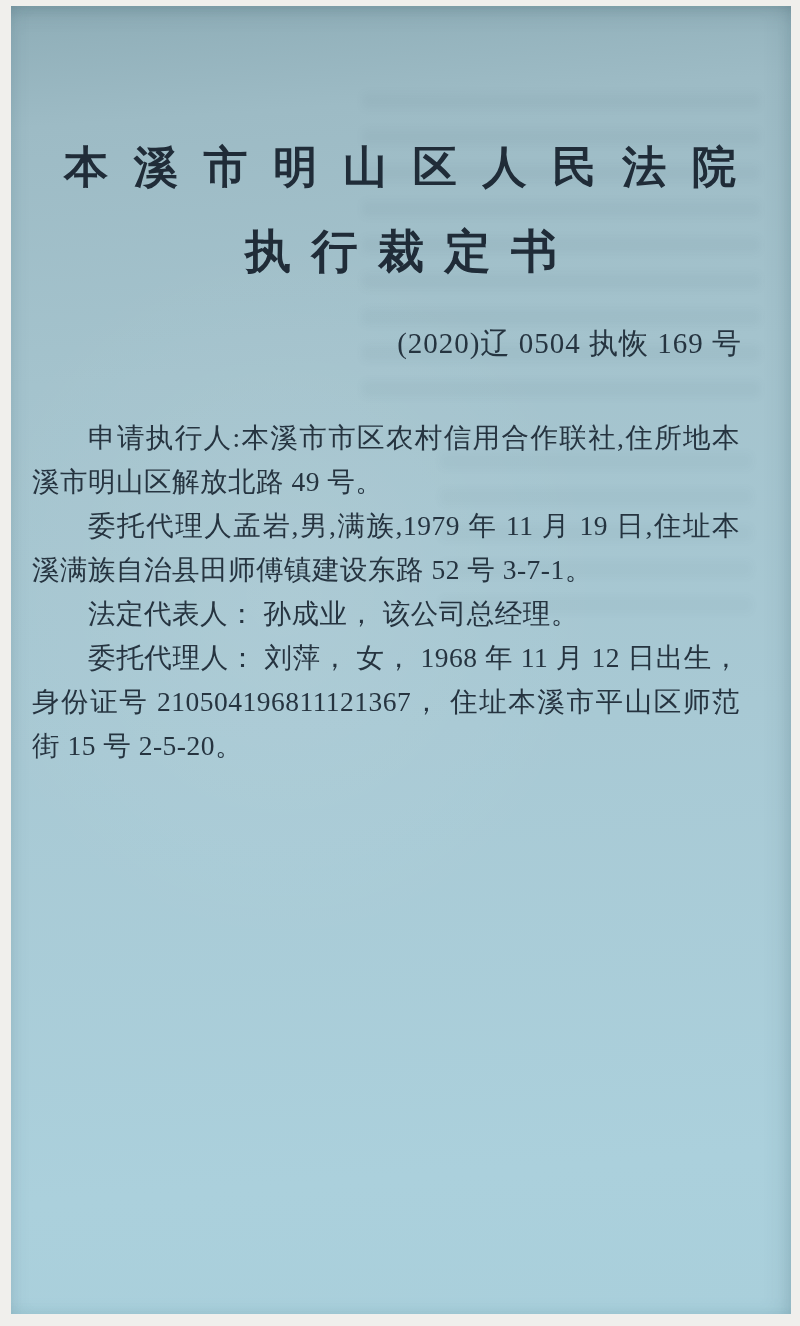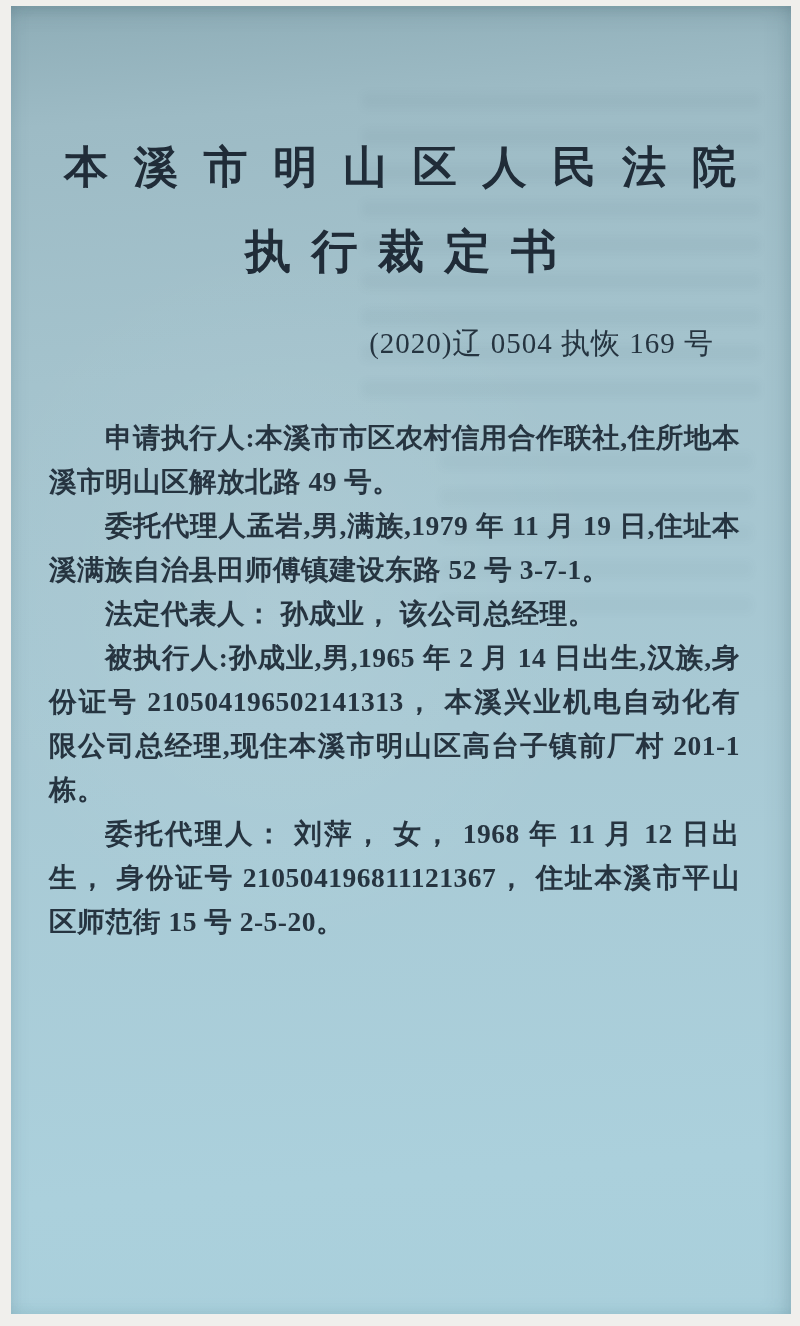--- a/index.html
+++ b/index.html
@@ -67,30 +67,29 @@
     justify-content: space-between;
     width: 312px;
     margin: 28px auto 0 auto;
     font-size: 46px;
     line-height: 56px;
     font-weight: 600;
     color: #202c38;
   }
   .case-number {
     margin-top: 46px;
-    padding-right: 77px;
+    padding-right: 49px;
     text-align: right;
     font-size: 29px;
     line-height: 34px;
     letter-spacing: 1px;
     color: #263440;
   }
   .body-text {
-    margin: 56px 51px 0 38px;
-    font-weight: bold;
+    margin: 56px 51px 0 21px;
   }
   .body-text p {
     margin: 0;
     font-size: 27.5px;
     line-height: 44px;
     text-align: justify;
     text-indent: 56px;
     letter-spacing: 0.5px;
     color: #263440;
   }
@@ -124,18 +123,17 @@
         <span>定</span>
         <span>书</span>
       </h2>
 
     <div class="case-number">(2020)辽 0504 执恢 169 号</div>
 
     <div class="body-text">
       <p>申请执行人:本溪市市区农村信用合作联社,住所地本溪市明山区解放北路 49 号。</p>
       <p>委托代理人孟岩,男,满族,1979 年 11 月 19 日,住址本溪满族自治县田师傅镇建设东路 52 号 3-7-1。</p>
       <p>法定代表人： 孙成业， 该公司总经理。</p>
-      <p>被执行人:孙成业,男,1965 年 2 月 14 日出生,汉族,身份证号 210504196502141313， 本溪兴业机电自动化有限公司总经理,现住本溪市明山区高台子镇前厂村 201-1 栋。</p>
       <p>委托代理人： 刘萍， 女， 1968 年 11 月 12 日出生， 身份证号 210504196811121367， 住址本溪市平山区师范街 15 号 2-5-20。</p>
     </div>
 
   </div>
 </div>
 
 </body></html>

